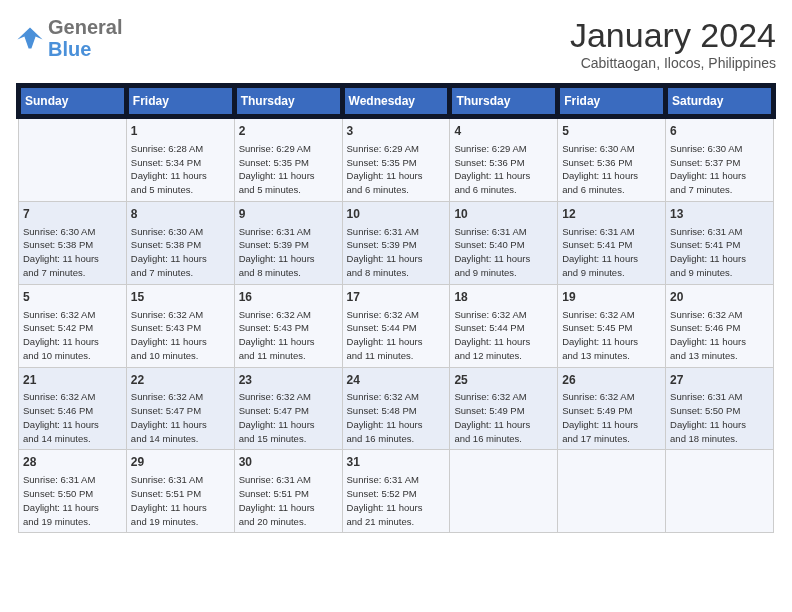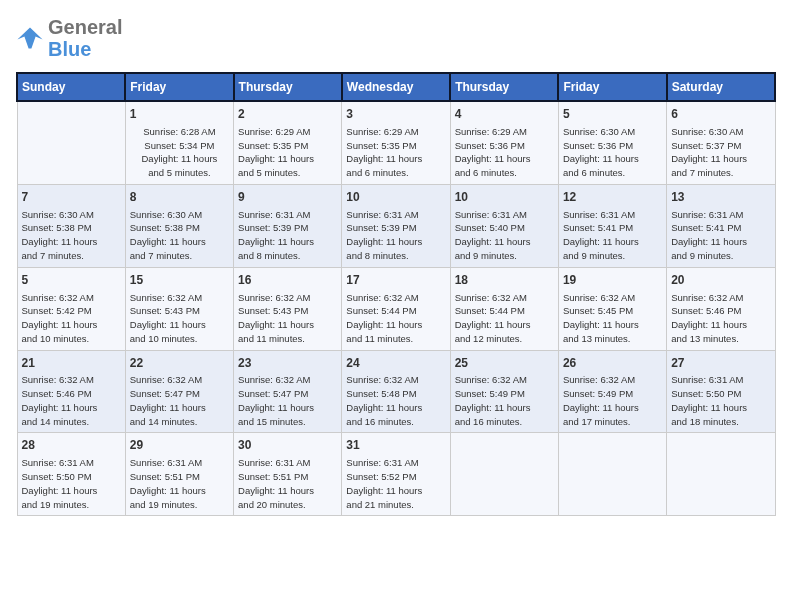--- a/index.html
+++ b/index.html
@@ -51,21 +51,21 @@
       border-collapse: collapse;
       font-size: 10.5px;
     }
     thead tr th {
       background-color: #3a6bbf;
       color: white;
       padding: 6px 4px;
       text-align: left;
       font-size: 12px;
       font-weight: bold;
-      border: 2px solid #0f172a;
+      border: 5px solid #0f172a;
     }
     tbody tr td {
       border: 1px solid #ccc;
       vertical-align: top;
       padding: 4px;
       width: 14.28%;
       min-height: 80px;
       color: #333;
       line-height: 1.4;
     }
@@ -93,40 +93,44 @@
 <div class="header">
   <div class="logo">
     <svg class="logo-bird" viewBox="0 0 40 40">
       <polygon points="20,5 38,22 28,18 22,35 18,35 12,18 2,22" fill="#4a90d9"></polygon>
     </svg>
     <div style="display:flex;flex-direction:column;line-height:1.1;">
       <span class="logo-text"><span>General</span></span>
       <span class="logo-text"><span style="color:#4a90d9">Blue</span></span>
     </div>
   </div>
+  <div class="title-section">
+    <div class="month-title">January 2024</div>
+    <div class="subtitle">Cabittaogan, Ilocos, Philippines</div>
+  </div>
 </div>
 
 <table>
   <thead>
     <tr id="thead-row">
         <th>Sunday</th>
         <th>Friday</th>
         <th>Thursday</th>
         <th>Wednesday</th>
         <th>Thursday</th>
         <th>Friday</th>
         <th>Saturday</th>
       </tr>
   </thead>
   <tbody id="calendar-body">
       <tr>
         <td></td>
         <td>
           <span class="day-num">1</span>
-          <div class="cell-content" style="white-space: pre-line; text-align: center;">Sunrise: 6:28 AM
+          <div class="cell-content" style="white-space: pre-line;">Sunrise: 6:28 AM
 Sunset: 5:34 PM
 Daylight: 11 hours
 and 5 minutes.</div>
         </td>
         <td>
           <span class="day-num">2</span>
           <div class="cell-content" style="white-space: pre-line;">Sunrise: 6:29 AM
 Sunset: 5:35 PM
 Daylight: 11 hours
 and 5 minutes.</div>

